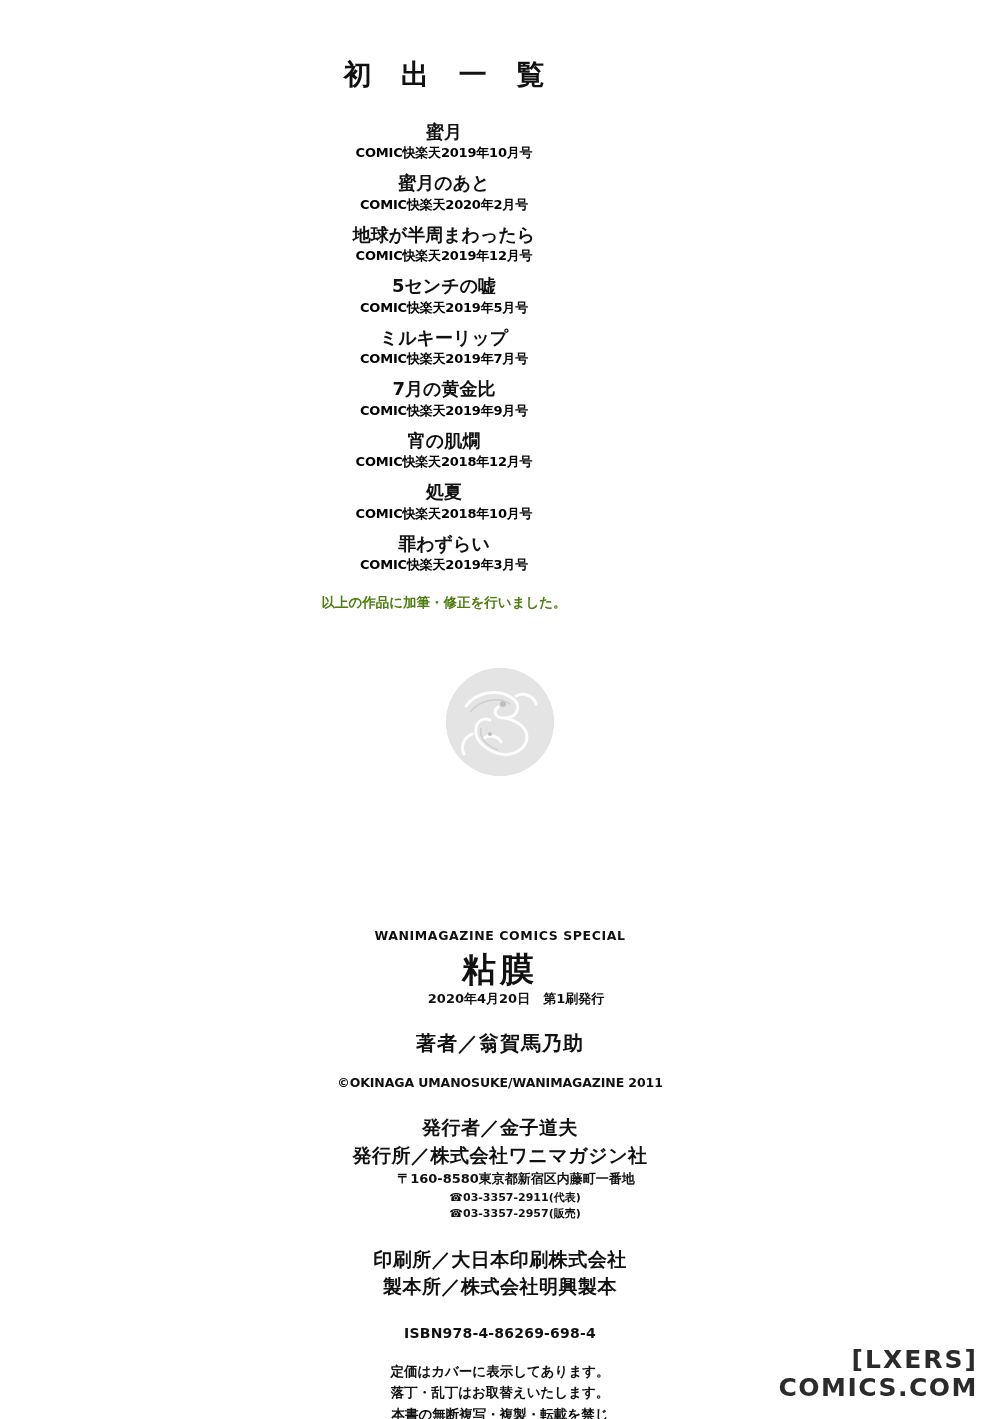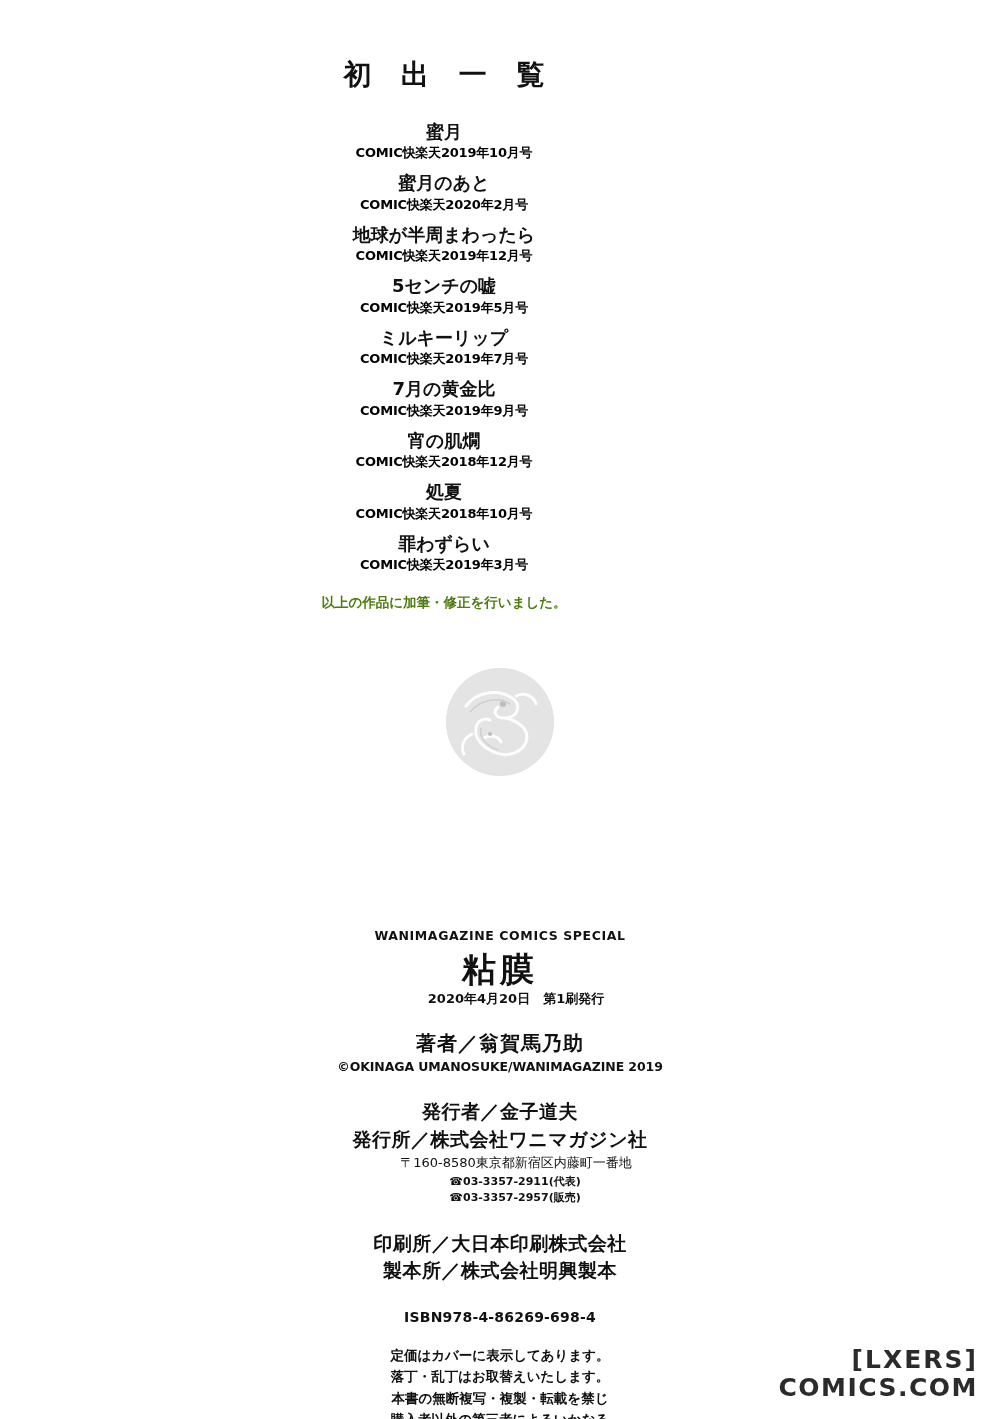--- a/index.html
+++ b/index.html
@@ -108,37 +108,37 @@
   .im-date {
     font-size: 13px;
     font-weight: 600;
     margin-bottom: 22px;
     padding-left: 32px;
   }
   .im-author {
     font-size: 20px;
     font-weight: 700;
     letter-spacing: 1px;
-    margin-bottom: 2px;
+    margin-bottom: 18px;
   }
   .im-copyright {
     font-size: 12.5px;
     font-weight: 700;
     letter-spacing: -0.1px;
     margin-bottom: 24px;
   }
   .im-line-lg {
     font-size: 19px;
     font-weight: 700;
     line-height: 1.45;
     letter-spacing: 0.5px;
   }
   .im-addr {
     font-size: 13px;
-    font-weight: 400;
+    font-weight: 700;
     line-height: 1.55;
     padding-left: 32px;
   }
   .im-tel {
     font-size: 11px;
     font-weight: 700;
     line-height: 1.5;
     padding-left: 30px;
   }
   .im-print {
@@ -254,21 +254,21 @@
       </svg>
     </div>
   </div>
 
   <section class="imprint">
     <div class="im-series">WANIMAGAZINE COMICS SPECIAL</div>
     <div class="im-title">粘膜</div>
     <div class="im-date">2020年4月20日　第1刷発行</div>
 
     <div class="im-author">著者／翁賀馬乃助</div>
-    <div class="im-copyright">©OKINAGA UMANOSUKE/WANIMAGAZINE 2019</div>
+    <div class="im-copyright">©OKINAGA UMANOSUKE/WANIMAGAZINE 2011</div>
 
     <div class="im-line-lg">発行者／金子道夫</div>
     <div class="im-line-lg">発行所／株式会社ワニマガジン社</div>
     <div class="im-addr">〒160-8580東京都新宿区内藤町一番地</div>
     <div class="im-tel">☎03-3357-2911(代表)</div>
     <div class="im-tel">☎03-3357-2957(販売)</div>
 
     <div class="im-print">印刷所／大日本印刷株式会社</div>
     <div class="im-line-lg">製本所／株式会社明興製本</div>
 

